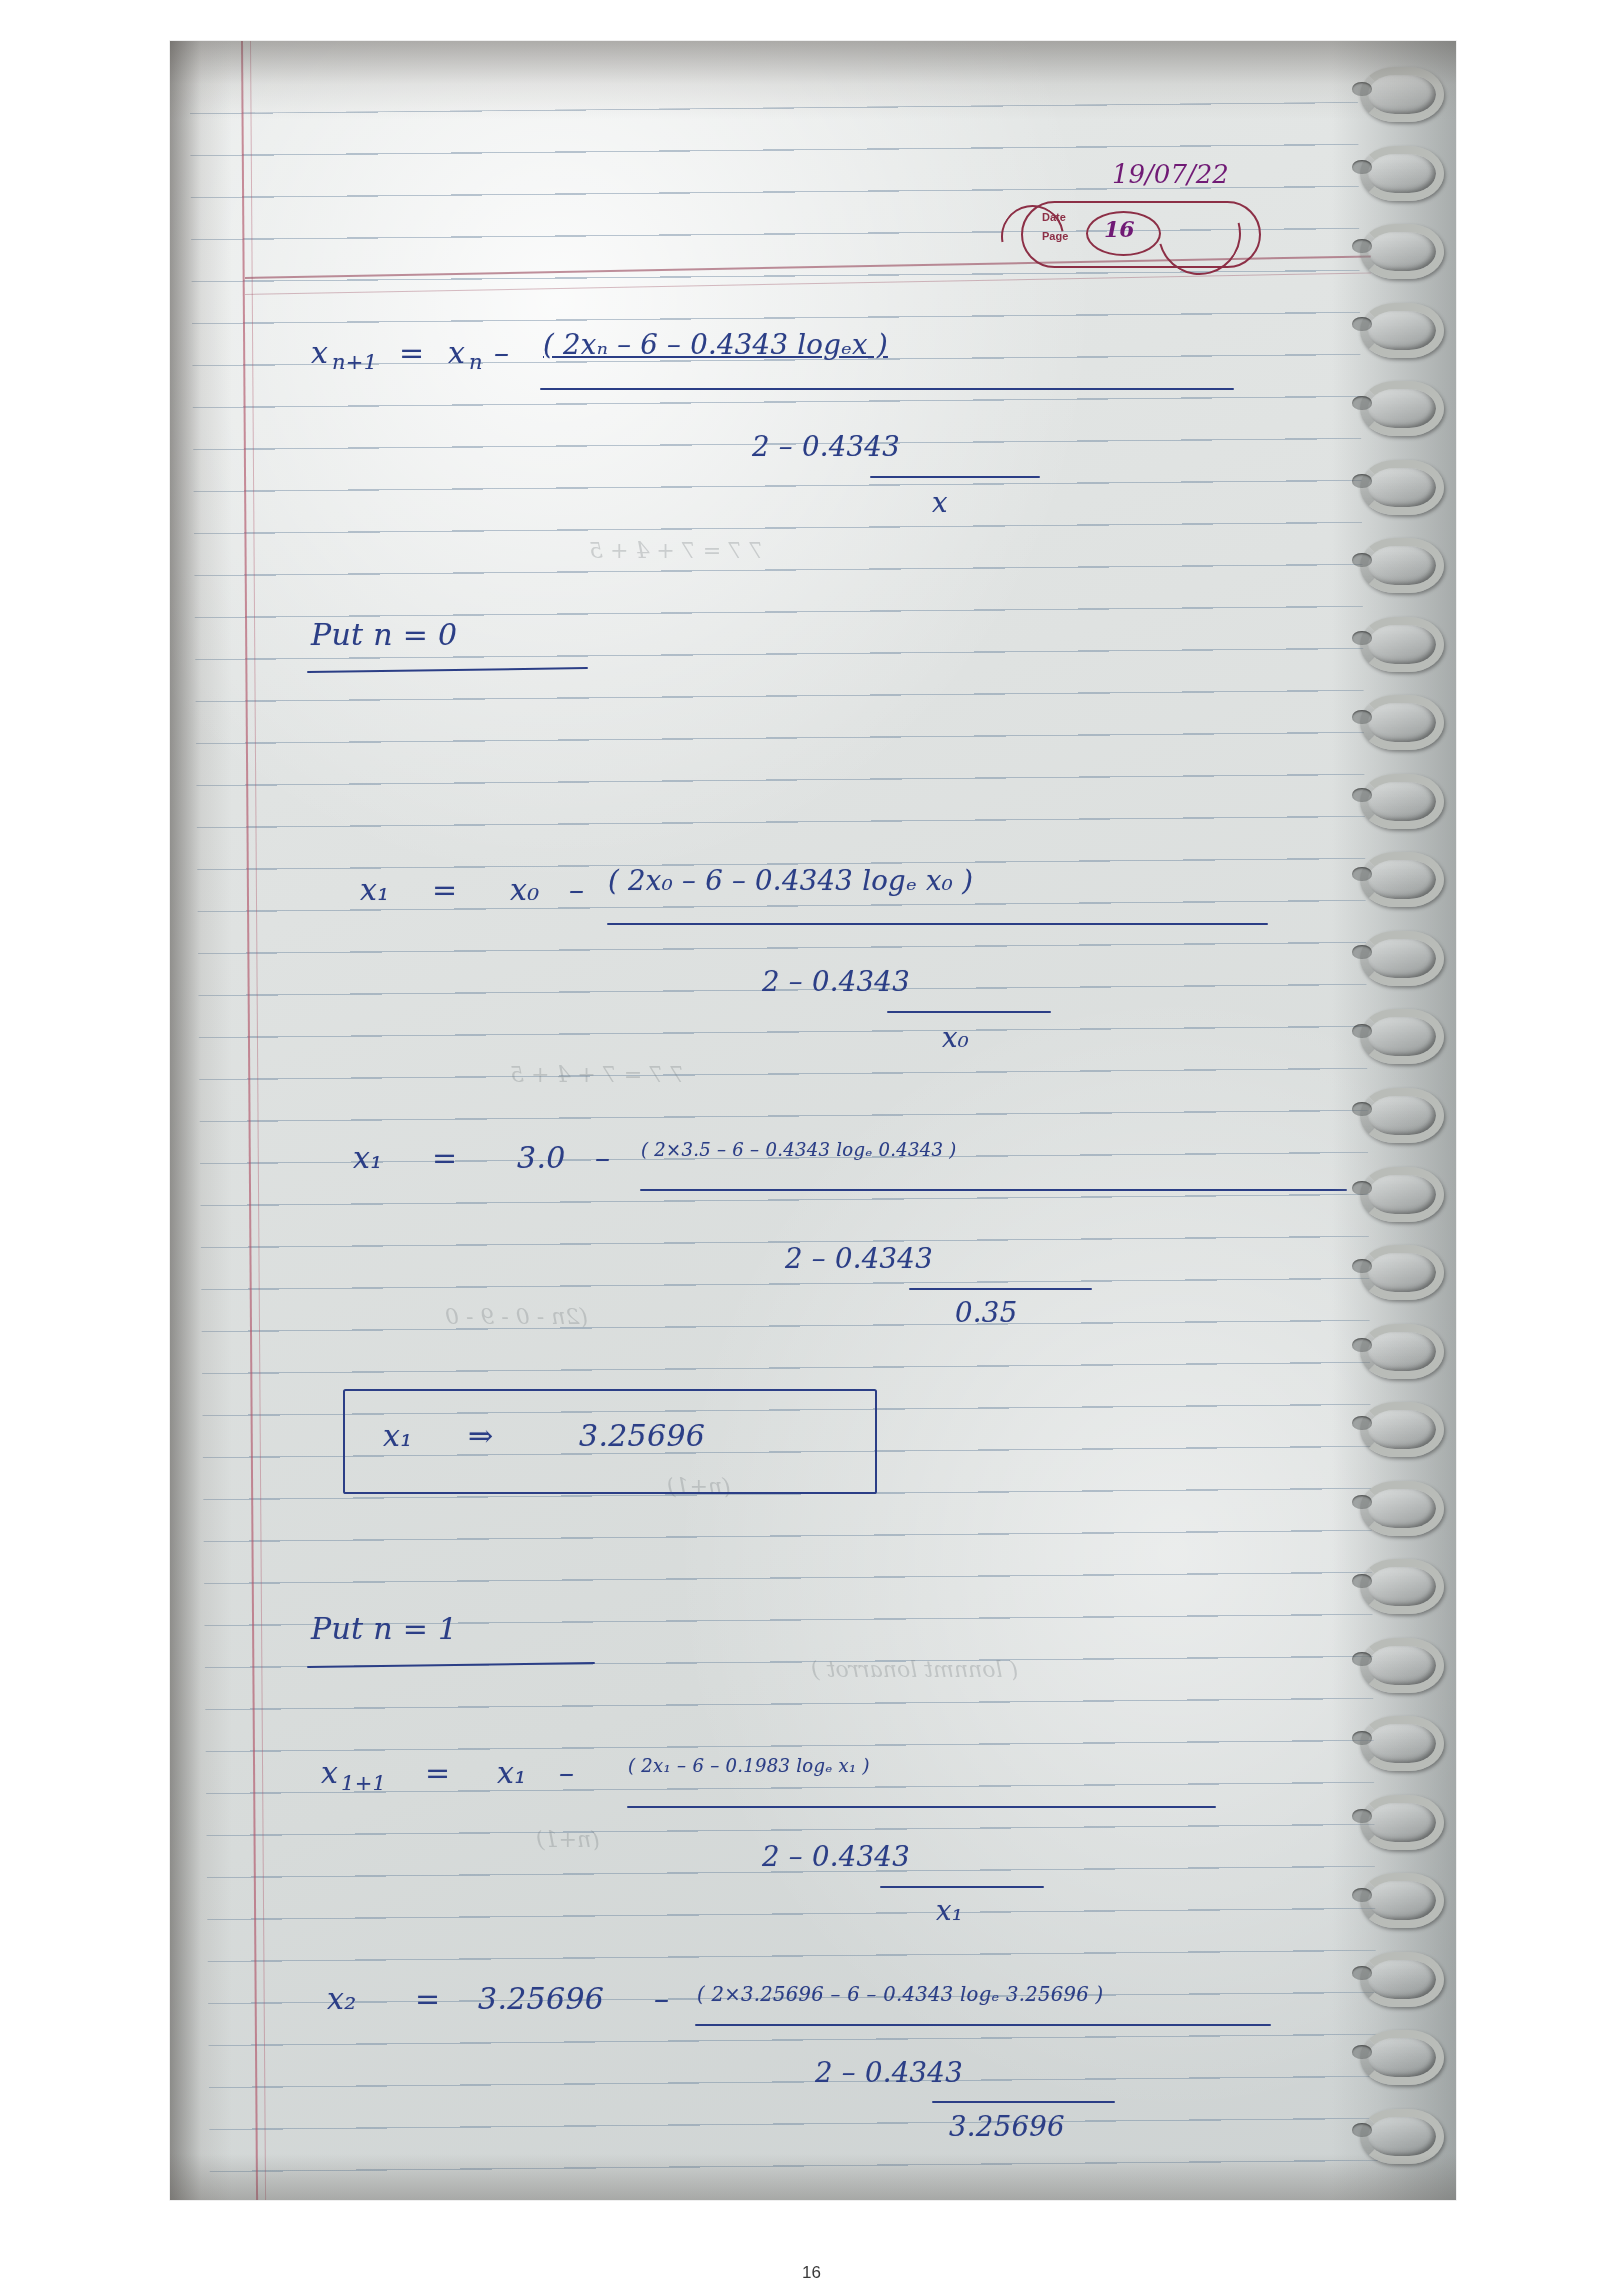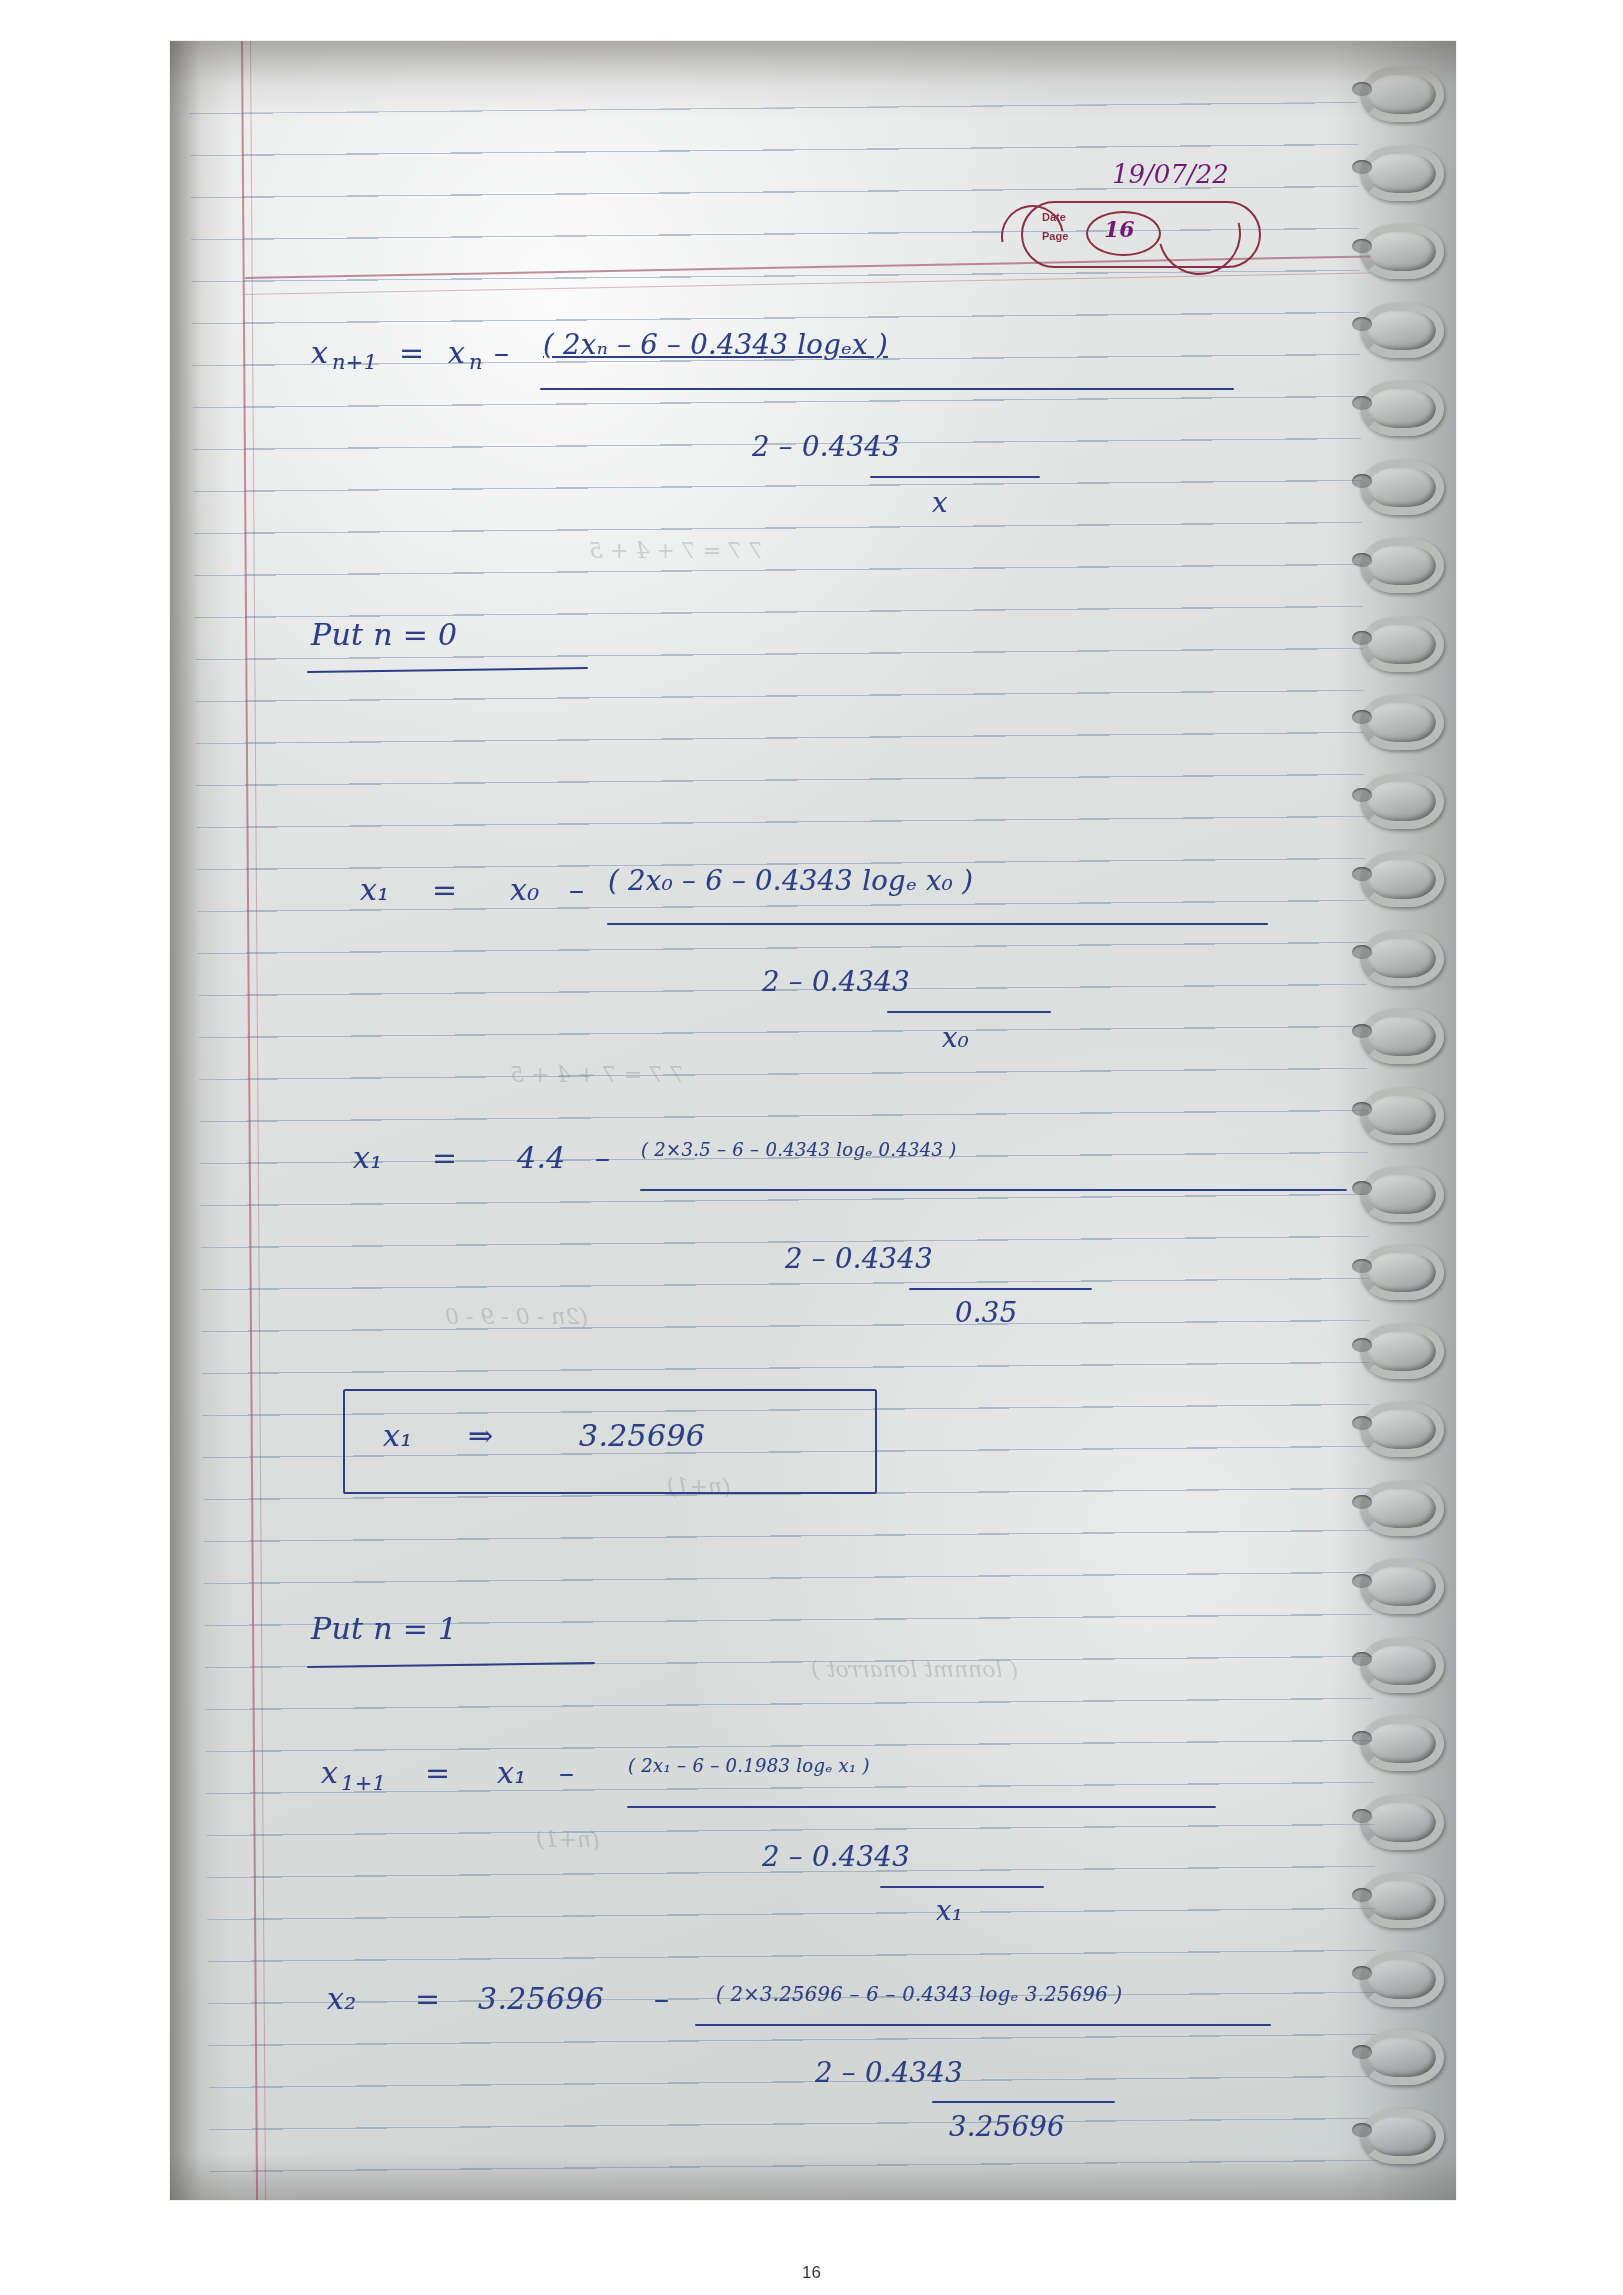--- a/index.html
+++ b/index.html
@@ -281,21 +281,21 @@
     <div class="hand sz1" style="left:340px; top:831px;">x₀</div>
     <div class="hand sz1" style="left:399px; top:831px;">–</div>
     <div class="hand sz2" style="left:438px; top:823px;">( 2x₀ – 6 – 0.4343 logₑ x₀ )</div>
     <div class="frac-bar" style="left:437px; top:882px; width:661px;"></div>
     <div class="hand sz2" style="left:592px; top:924px;">2 –  0.4343</div>
     <div class="frac-bar" style="left:717px; top:970px; width:164px;"></div>
     <div class="hand sz2" style="left:772px; top:980px;">x₀</div>
 
     <div class="hand sz1" style="left:183px; top:1099px;">x₁</div>
     <div class="hand sz1" style="left:262px; top:1099px;">=</div>
-    <div class="hand sz1" style="left:347px; top:1099px;">4.4</div>
+    <div class="hand sz1" style="left:347px; top:1099px;">3.0</div>
     <div class="hand sz1" style="left:425px; top:1099px;">–</div>
     <div class="hand sz3" style="left:471px; top:1098px;">( 2×3.5 – 6 – 0.4343 logₑ 0.4343 )</div>
     <div class="frac-bar" style="left:470px; top:1148px; width:707px;"></div>
     <div class="hand sz2" style="left:615px; top:1201px;">2 –  0.4343</div>
     <div class="frac-bar" style="left:739px; top:1247px; width:183px;"></div>
     <div class="hand sz2" style="left:785px; top:1255px;">0.35</div>
 
     <div class="boxed" style="left:173px; top:1348px; width:530px; height:101px;"></div>
     <div class="hand sz1" style="left:213px; top:1377px;">x₁</div>
     <div class="hand sz1" style="left:298px; top:1377px;">⇒</div>
@@ -312,21 +312,21 @@
     <div class="hand sz3" style="left:458px; top:1714px;">( 2x₁ – 6 – 0.1983 logₑ x₁ )</div>
     <div class="frac-bar" style="left:457px; top:1765px; width:589px;"></div>
     <div class="hand sz2" style="left:592px; top:1799px;">2 – 0.4343</div>
     <div class="frac-bar" style="left:710px; top:1845px; width:164px;"></div>
     <div class="hand sz2" style="left:766px; top:1853px;">x₁</div>
 
     <div class="hand sz1" style="left:157px; top:1940px;">x₂</div>
     <div class="hand sz1" style="left:245px; top:1940px;">=</div>
     <div class="hand sz1" style="left:308px; top:1940px;">3.25696</div>
     <div class="hand sz1" style="left:484px; top:1940px;">–</div>
-    <div class="hand sz4" style="left:546px; top:1942px;">( 2×3.25696 – 6 – 0.4343 logₑ 3.25696 )</div>
+    <div class="hand sz4" style="left:527px; top:1942px;">( 2×3.25696 – 6 – 0.4343 logₑ 3.25696 )</div>
     <div class="frac-bar" style="left:525px; top:1983px; width:576px;"></div>
     <div class="hand sz2" style="left:645px; top:2015px;">2 –  0.4343</div>
     <div class="frac-bar" style="left:762px; top:2060px; width:183px;"></div>
     <div class="hand sz2" style="left:779px; top:2069px;">3.25696</div>
 
     <div class="spiral">
       <div class="coil" style="top:26px;"></div>
       <div class="coil" style="top:105px;"></div>
       <div class="coil" style="top:183px;"></div>
       <div class="coil" style="top:262px;"></div>

